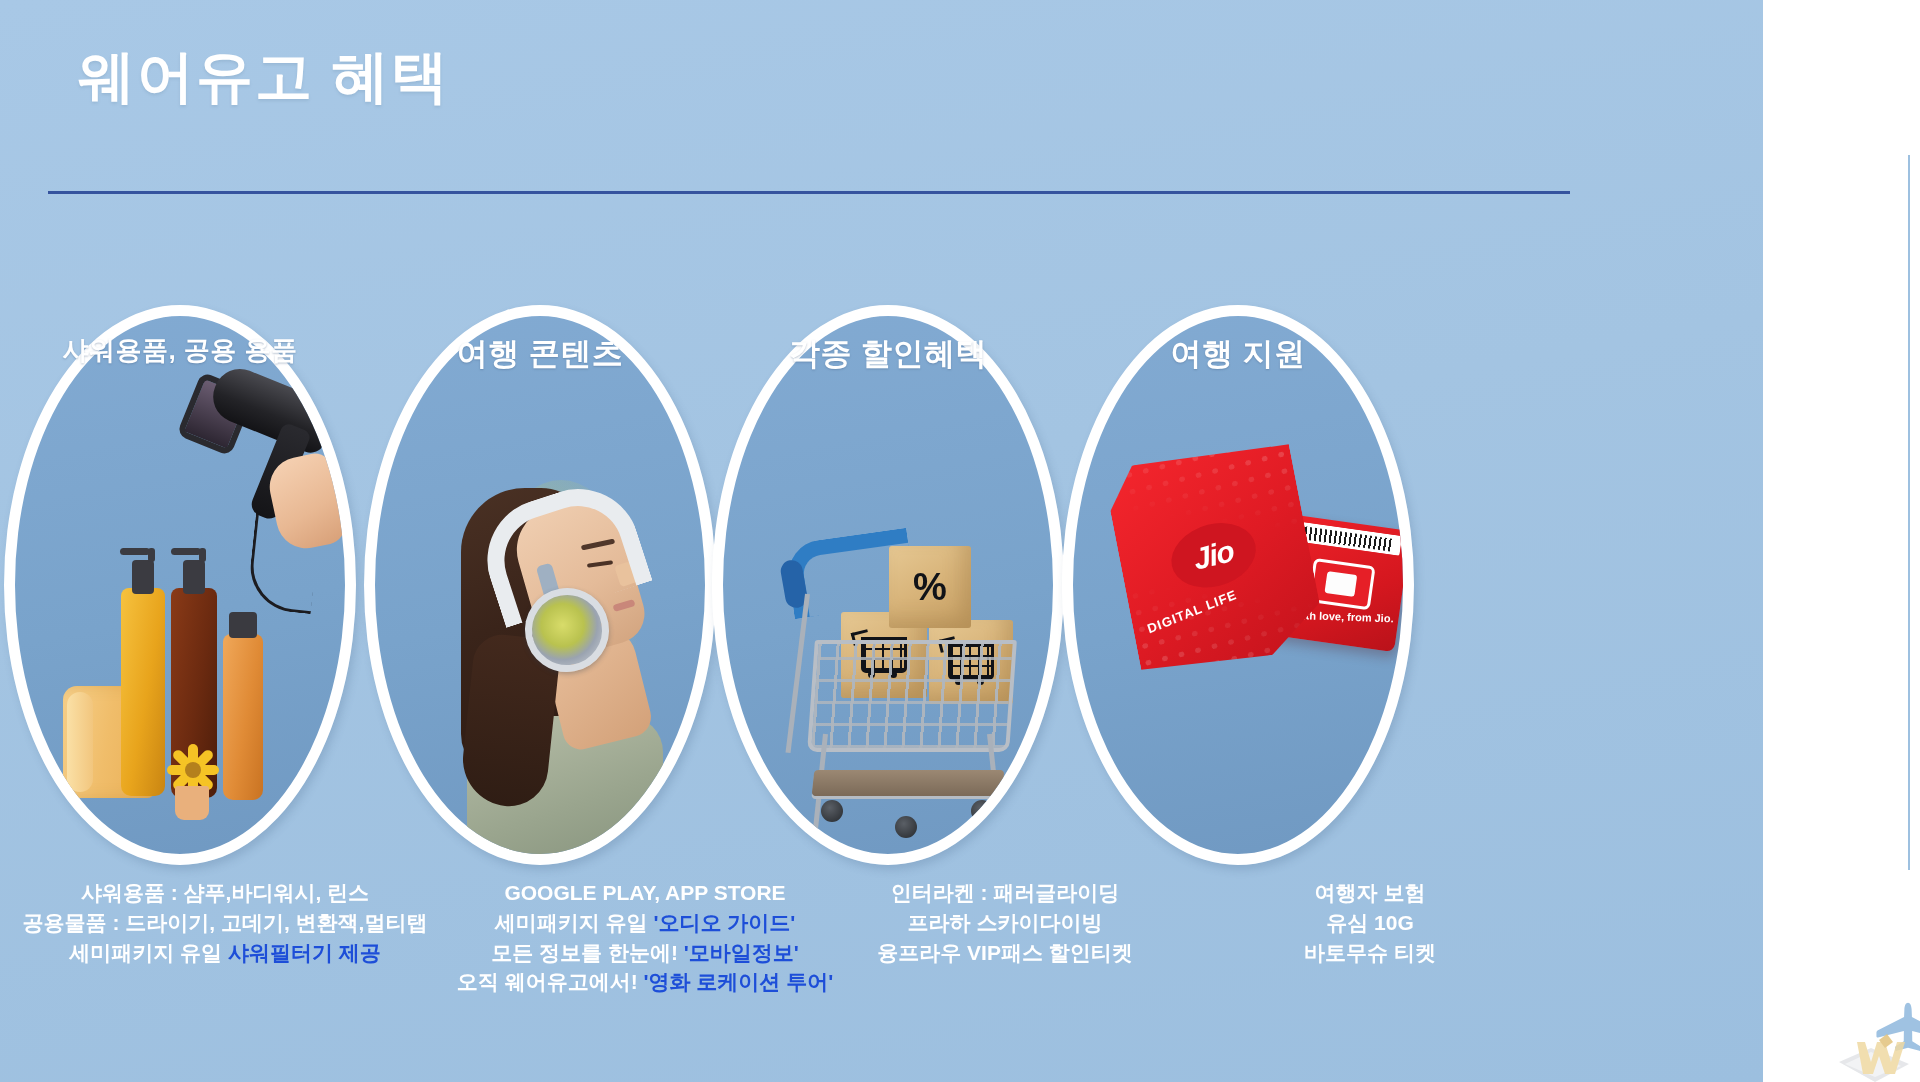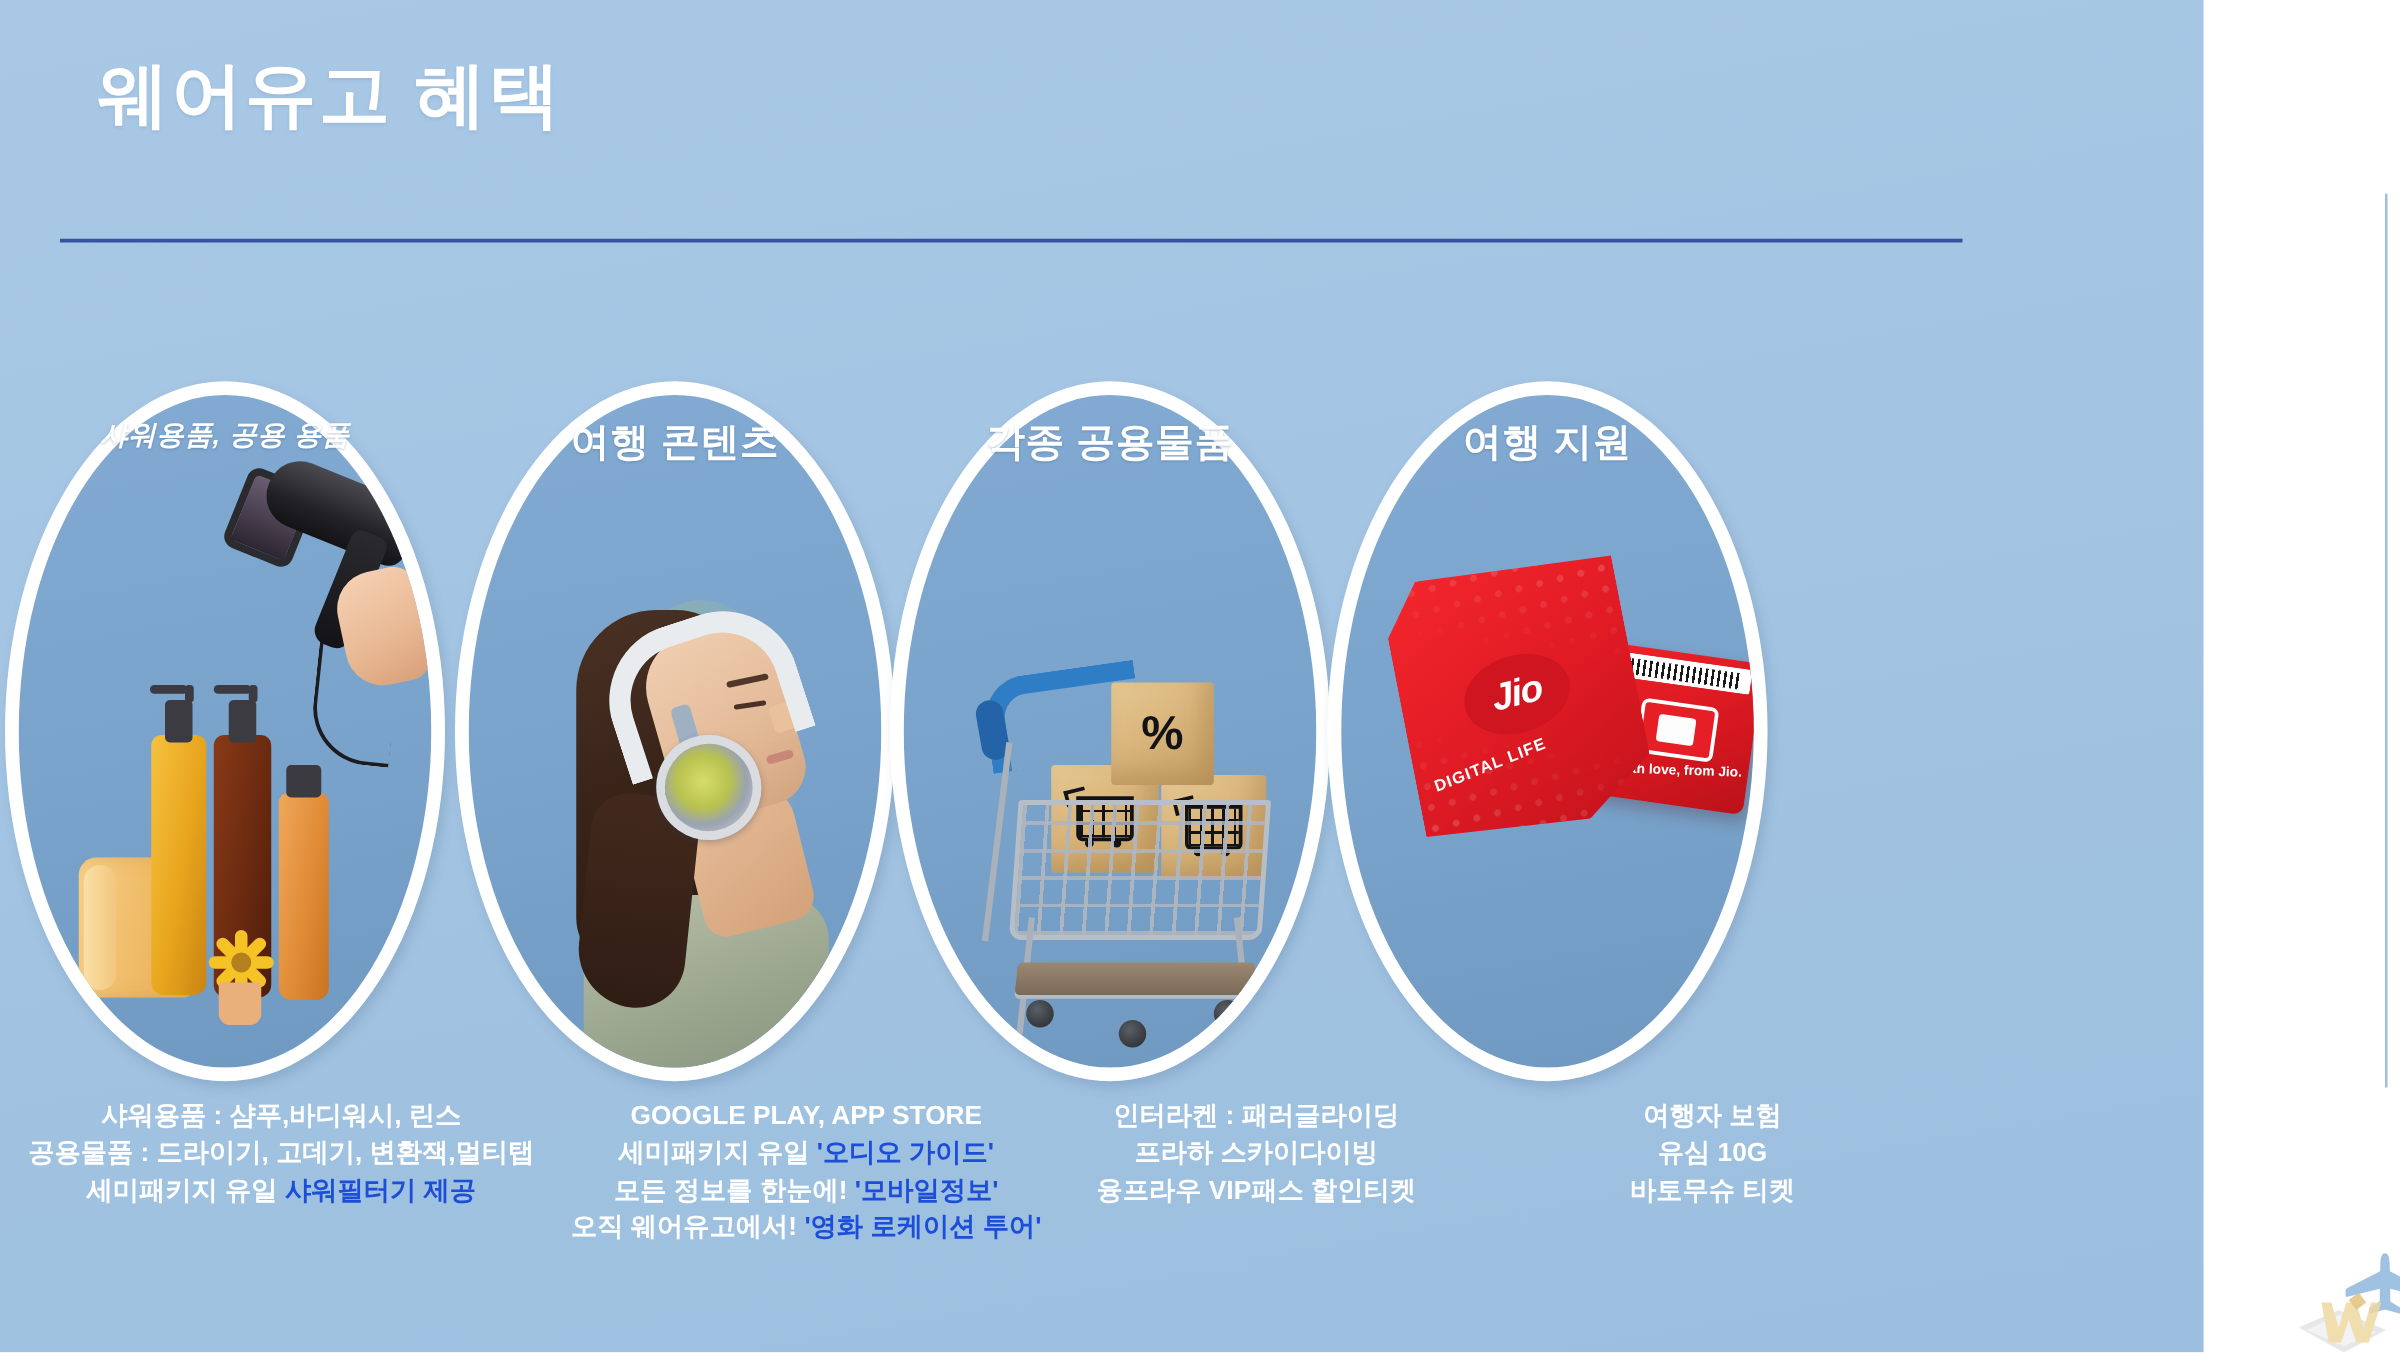--- a/index.html
+++ b/index.html
@@ -95,21 +95,21 @@
     width: 100%;
     text-align: center;
     font-size: 31px;
     font-weight: bold;
     color: #ffffff;
     letter-spacing: 0.5px;
     white-space: nowrap;
     z-index: 6;
     text-shadow: 0 1px 2px rgba(60,90,125,0.35);
   }
-  .card.c0 .card-title { font-size: 22px; font-style: italic; }
+  .card.c0 .card-title { font-size: 26px; }
 
   .art {
     position: absolute;
     left: 0;
     top: 0;
     width: 352px;
     height: 560px;
     z-index: 3;
   }
 
@@ -535,21 +535,21 @@
             <div class="cart-basket"></div>
             <div class="cart-leg leg-a"></div>
             <div class="cart-leg leg-b"></div>
             <div class="cart-base"></div>
             <div class="wheel wh1"></div>
             <div class="wheel wh2"></div>
             <div class="wheel wh3"></div>
           </div>
         </div>
       </div>
-      <div class="card-title">각종 공용물품</div>
+      <div class="card-title">각종 할인혜택</div>
     </div>
 
     <div class="card c3">
       <div class="oval">
         <div class="art">
           <div class="jio-small">
             <div class="sim-barcode"></div>
             <div class="sim-chip"></div>
             <div class="sim-text">With love, from Jio.</div>
           </div>

